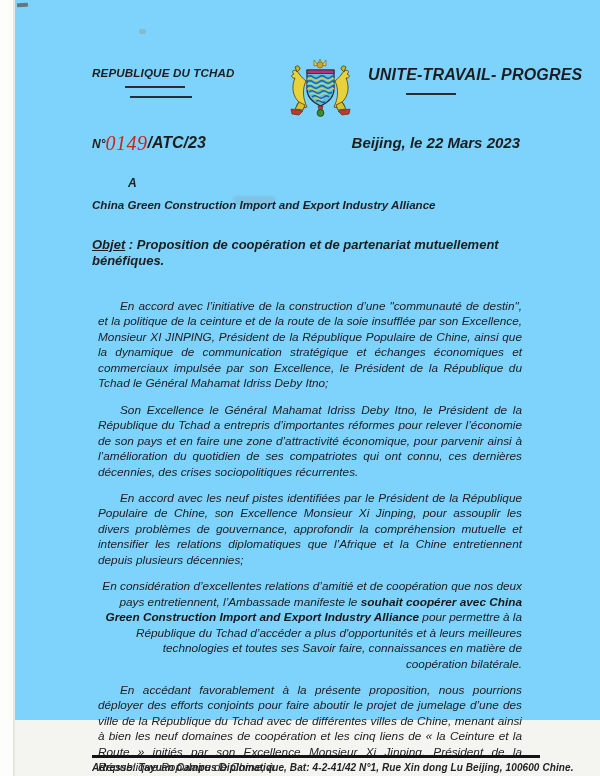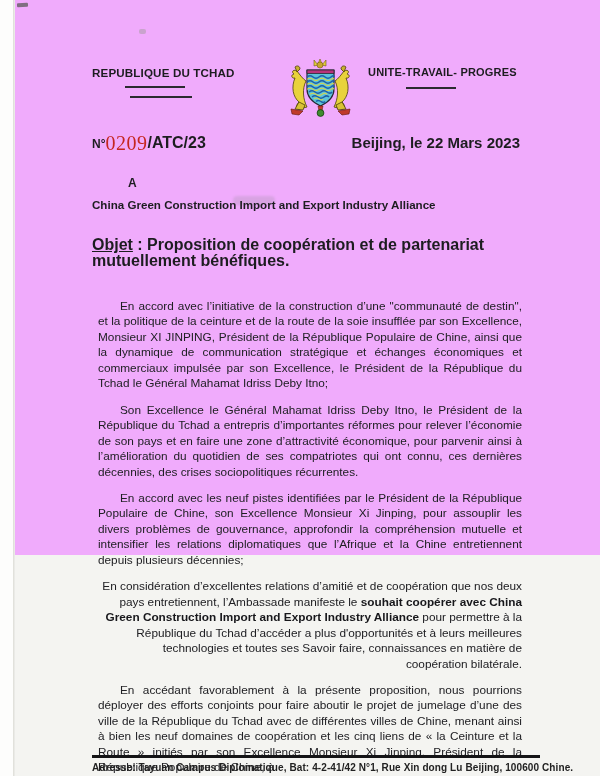--- a/index.html
+++ b/index.html
@@ -3,23 +3,24 @@
 <meta charset="utf-8">
 <style>
   html,body{margin:0;padding:0;}
   body{
     width:600px;height:776px;overflow:hidden;
     background:#f4f4f1;
     font-family:"Liberation Sans","DejaVu Sans",sans-serif;
     -webkit-font-smoothing:antialiased;
   }
   .page{
-    position:relative;width:600px;height:555px;
-    background:#f0abfc;
+    position:relative;width:600px;height:720px;
+    background:#7dd3fc;
     color:#1d1d20;
+    font-style:italic;
   }
   
   .scan-edge{
     position:absolute;left:13px;top:0;width:2px;height:776px;
     background:linear-gradient(to right,#dcdcd6,#efefec);
   }
   .scan-strip{
     position:absolute;left:0;top:0;width:13px;height:776px;background:#fdfdfc;
   }
   .mark-topleft{
@@ -37,36 +38,36 @@
 
   
   .header-left{position:absolute;left:92px;top:66px;font-weight:bold;font-size:11.6px;letter-spacing:.15px;}
   .hl-line1{white-space:nowrap;}
   .hl-rule1{width:60px;height:2px;background:#2b2b30;margin:7px 0 8px 33px;}
   .hl-line2{white-space:nowrap;}
   .hl-rule2{width:62px;height:2px;background:#2b2b30;margin:8px 0 0 38px;}
 
   .emblem{position:absolute;left:283px;top:57px;width:75px;height:62px;}
 
-  .header-right{position:absolute;left:368px;top:66px;font-weight:bold;font-size:11px;letter-spacing:.2px;}
+  .header-right{position:absolute;left:368px;top:66px;font-weight:bold;font-size:16px;letter-spacing:.2px;}
   .hr-rule{width:50px;height:2px;background:#2b2b30;margin:9px 0 0 38px;}
 
   
   .ref-row{position:absolute;left:92px;top:133px;width:428px;display:flex;align-items:flex-end;justify-content:space-between;}
   .ref{white-space:nowrap;line-height:1;}
   .ref-prefix{font-weight:bold;font-size:12px;vertical-align:2px;}
   .ref-number{font-family:"Liberation Serif","DejaVu Serif",serif;font-size:20px;color:#c5261f;letter-spacing:.5px;}
   .ref-suffix{font-weight:bold;font-size:16px;vertical-align:2px;}
   .date{font-weight:bold;font-size:15px;white-space:nowrap;padding-bottom:2px;}
 
   .salutation{position:absolute;left:128px;top:176px;font-weight:bold;font-size:12px;}
 
   .recipient{position:absolute;left:92px;top:198px;font-weight:bold;font-size:11.6px;line-height:14.5px;}
 
-  .subject{position:absolute;left:92px;top:237px;width:444px;font-weight:bold;font-size:16px;line-height:15.5px;}
+  .subject{position:absolute;left:92px;top:237px;width:444px;font-weight:bold;font-size:13px;line-height:15.5px;}
   .subject .objet-label{text-decoration:underline;}
 
   
   .body-text{position:absolute;left:92px;top:299px;width:430px;font-size:11.8px;line-height:15.45px;color:#202024;}
   .body-text p{margin:0 0 11px 6px;text-align:justify;text-indent:22px;}
   .body-text p.no-indent{text-indent:0;text-align:right;}
   .body-text p:last-child{margin-bottom:0;}
   .body-text strong{color:#17171b;}
 
   
@@ -144,21 +145,21 @@
     </svg>
   </div>
 
   <div class="header-right">
     <div>UNITE-TRAVAIL- PROGRES</div>
     <div class="hr-rule"></div>
   </div>
 
   <div class="ref-row">
     <div class="ref">
-      <span class="ref-prefix">N°</span><span class="ref-number">0209</span><span class="ref-suffix">/ATC/23</span>
+      <span class="ref-prefix">N°</span><span class="ref-number">0149</span><span class="ref-suffix">/ATC/23</span>
     </div>
     <div class="date">Beijing, le 22 Mars 2023</div>
   </div>
 
   <div class="salutation">A</div>
 
   <div class="recipient">
     <div>China Green Construction Import and Export Industry Alliance</div>
   </div>
 

